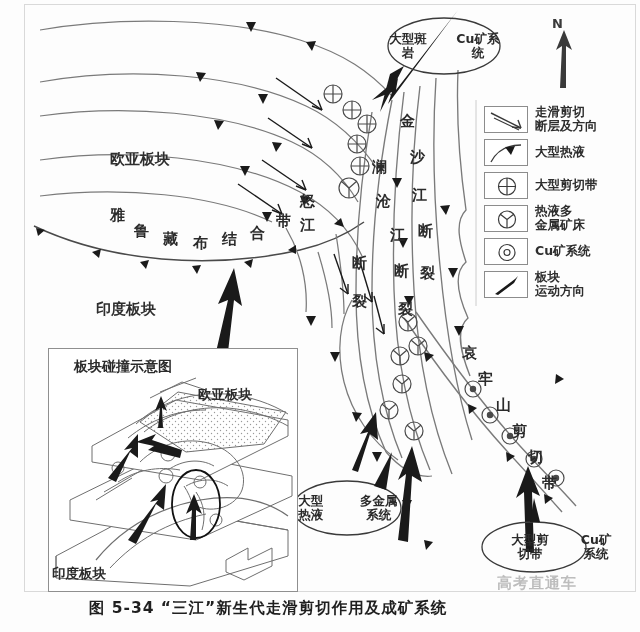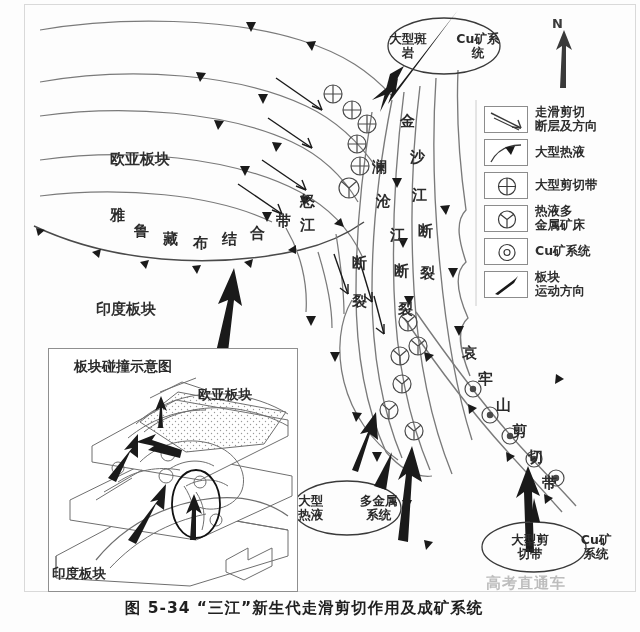--- a/index.html
+++ b/index.html
@@ -15,22 +15,22 @@
   .callout{position:absolute;text-align:center;font-size:12.5px;font-weight:700;
            line-height:1.12;color:#2b2b2b;display:flex;flex-direction:row;
            align-items:center;justify-content:center;gap:28px;}
   .callout span{display:block;}
   .legend{position:absolute;left:484px;top:104px;width:140px;}
   .lgrow{display:flex;align-items:center;margin-bottom:3px;height:30px;}
   .lgbox{width:44px;height:27px;border:1px solid #8c8c8c;box-sizing:border-box;
          position:relative;flex:0 0 44px;background:#fff;}
   .lgtxt{margin-left:7px;font-size:12.5px;font-weight:700;line-height:1.1;color:#2e2e2e;}
   .caption{position:absolute;left:0;top:598px;width:536px;text-align:center;
-           font-size:15.5px;font-weight:700;color:#1f1f1f;letter-spacing:1px;margin-left:36px;}
-  .watermark{position:absolute;left:486px;top:574px;font-size:15px;font-weight:700;
+           font-size:15.5px;font-weight:700;color:#1f1f1f;letter-spacing:1px;}
+  .watermark{position:absolute;left:497px;top:574px;font-size:15px;font-weight:700;
              color:#bdbdbd;letter-spacing:1px;}
   .inset{position:absolute;left:48px;top:348px;width:250px;height:244px;
          border:1px solid #8f8f8f;box-sizing:border-box;background:#fff;}
   .inset-title{position:absolute;left:74px;top:358px;font-size:14px;font-weight:700;text-align:right;}
   .inset-eurasia{position:absolute;left:198px;top:386px;font-size:13.5px;font-weight:700;}
   .inset-india{position:absolute;left:52px;top:565px;font-size:13.5px;font-weight:700;}
   .narrow-n{position:absolute;left:552px;top:16px;font-size:13px;font-weight:700;color:#3a3a3a;}
 </style>
 </head>
 <body>

